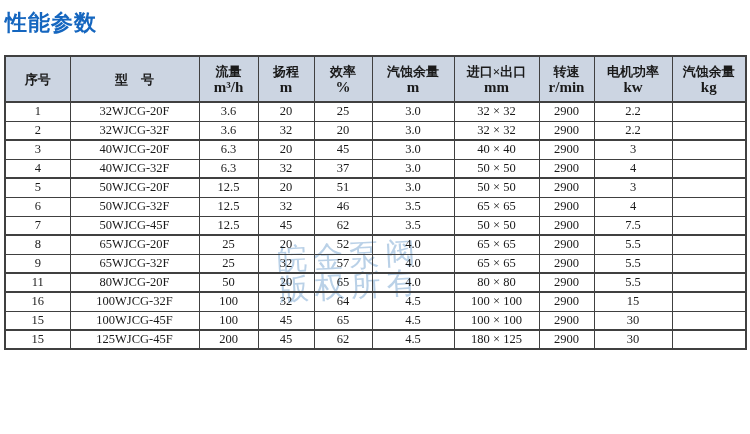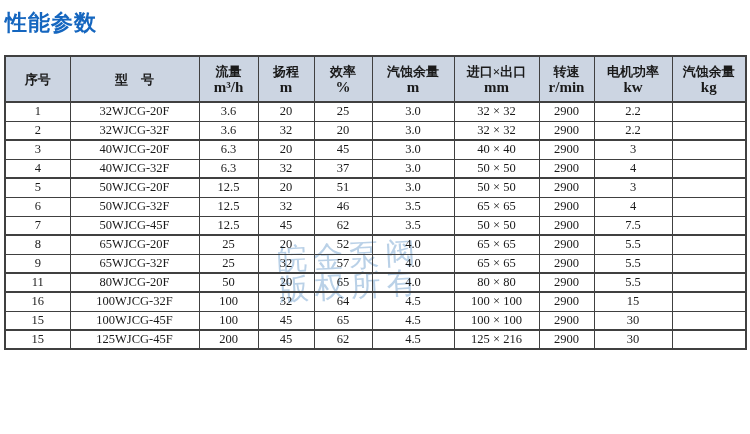--- a/index.html
+++ b/index.html
@@ -293,21 +293,21 @@
             <td>30</td>
             <td></td>
           </tr>
           <tr class="group-start">
             <td>15</td>
             <td>125WJCG-45F</td>
             <td>200</td>
             <td>45</td>
             <td>62</td>
             <td>4.5</td>
-            <td>125 × 216</td>
+            <td>180 × 125</td>
             <td>2900</td>
             <td>30</td>
             <td></td>
           </tr>
         </tbody>
     </table>
 
   </div>
 </div>
 

